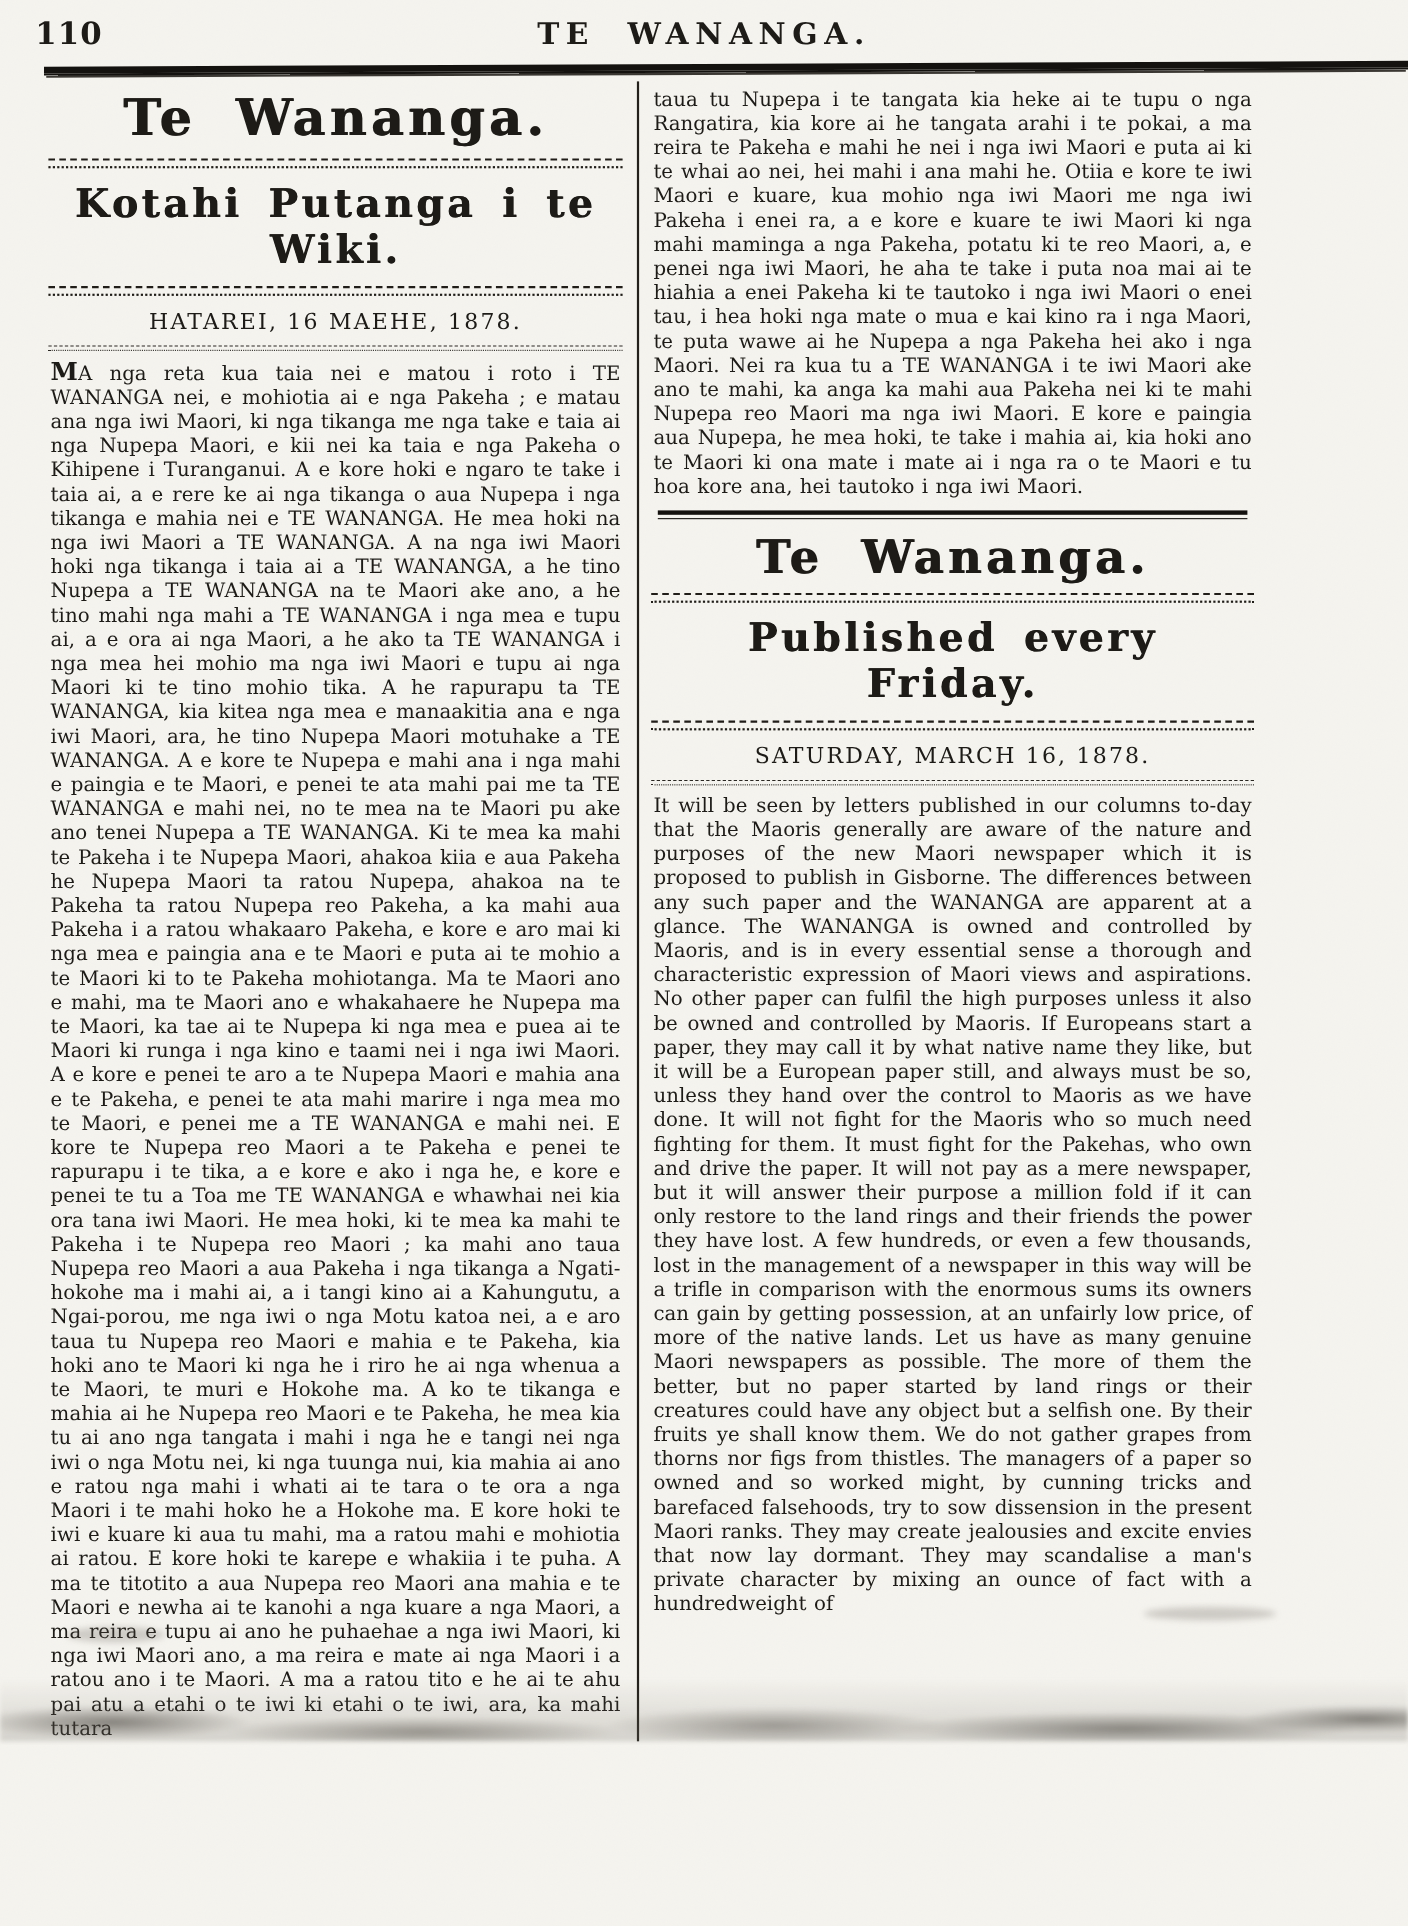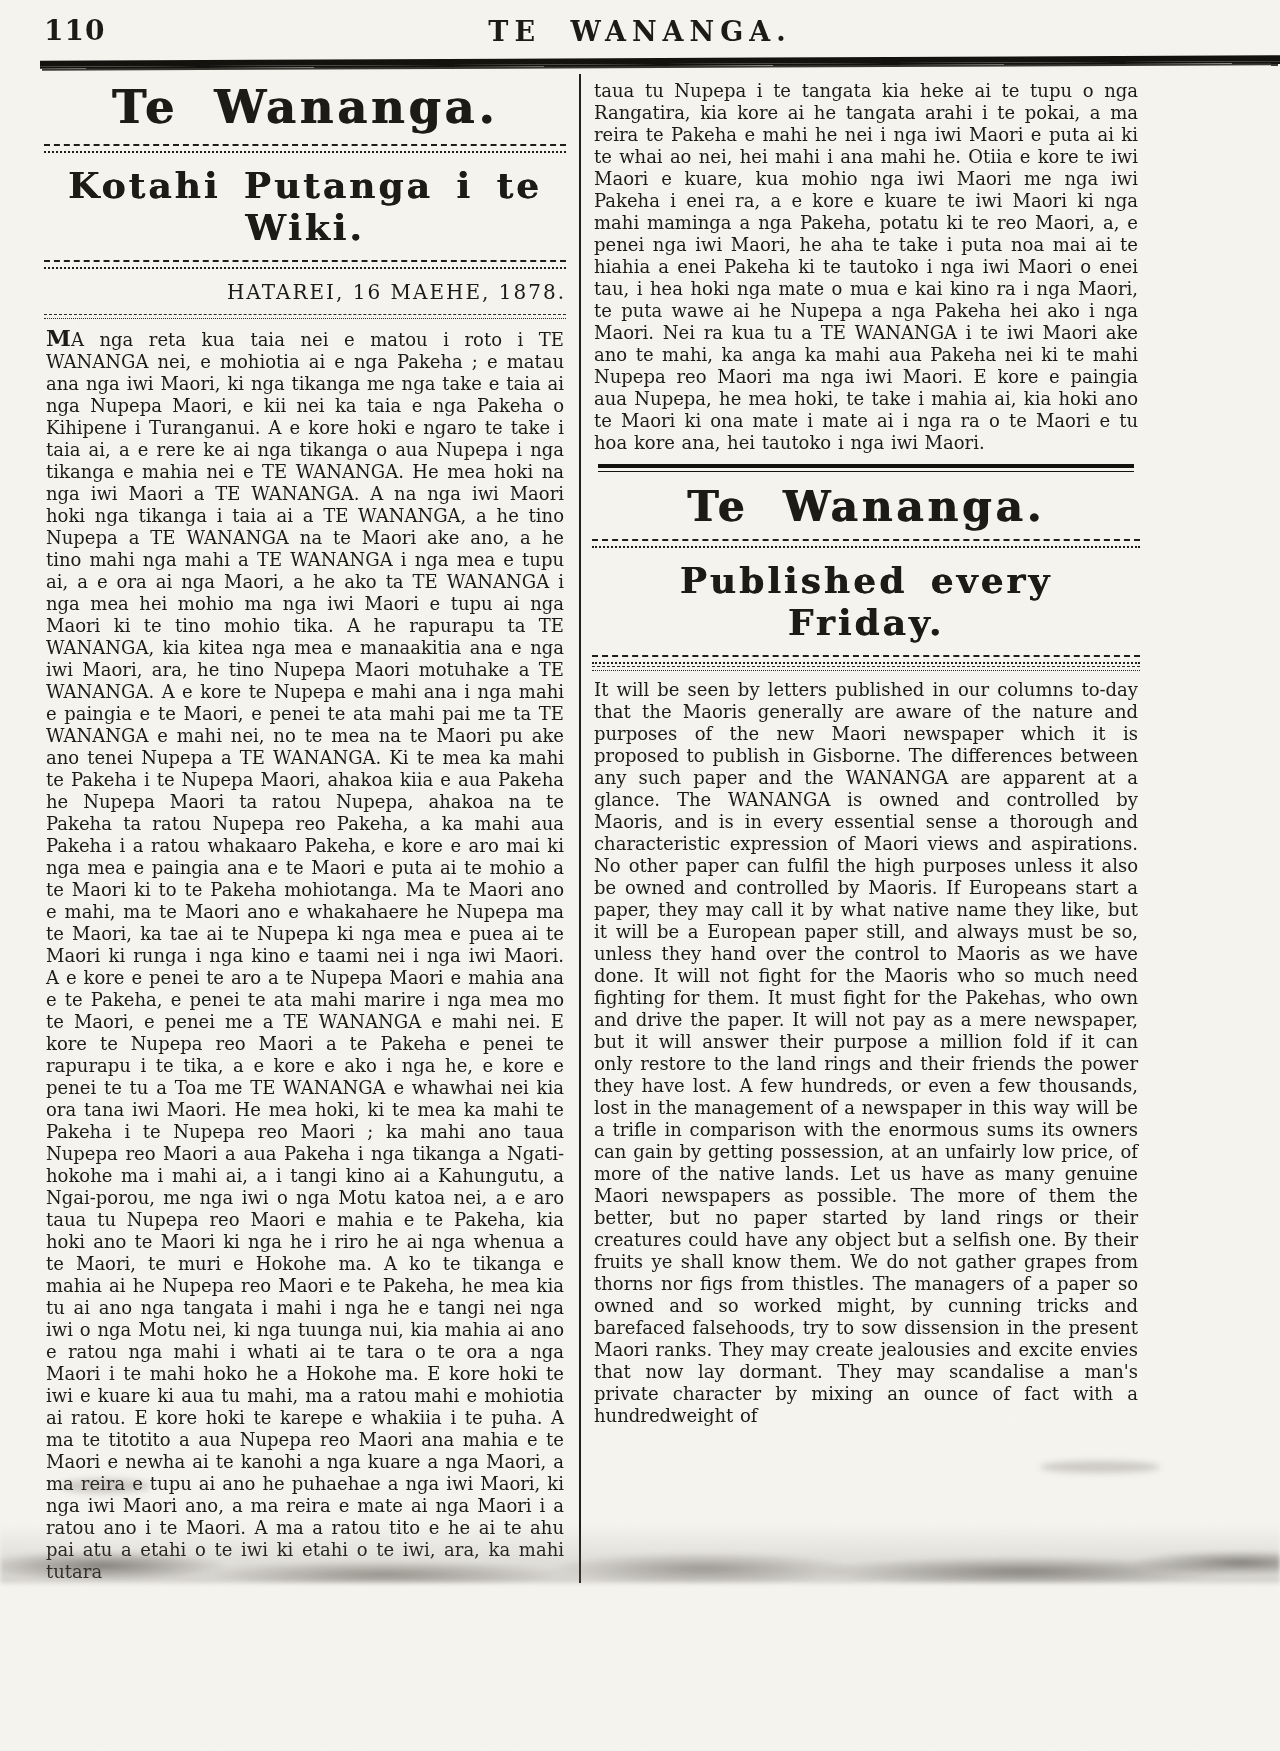--- a/index.html
+++ b/index.html
@@ -15,21 +15,21 @@
   .noise-overlay {
     position: absolute; inset: 0;
     pointer-events: none;
     opacity: 0.55;
   }
   .page-inner { position: relative; z-index: 2; }
 
   
   .header { position: relative; height: 52px; padding-top: 16px; }
   .page-number {
-    position: absolute; left: 44px; top: 14px;
+    position: absolute; left: 32px; top: 14px;
     font-size: 28px; font-weight: bold; letter-spacing: 1px;
   }
   .running-title {
     text-align: center; font-size: 27px; font-weight: bold;
     letter-spacing: 6px; word-spacing: 14px;
   }
   .header-rule {
     margin: 6px 0 0 40px;
     height: 8px;
     background: linear-gradient(#14120f, #14120f);
@@ -73,21 +73,21 @@
     font-size: 42px; padding: 4px 0 6px 0;
   }
   .col-subtitle {
     text-align: center;
     font-size: 36px; font-weight: bold;
     letter-spacing: 3px; word-spacing: 8px;
     padding: 9px 0 10px 0;
     text-shadow: 0.5px 0 0 #1d1b17;
   }
   .dateline {
-    text-align: right;
+    text-align: center;
     font-size: 20px; letter-spacing: 2px;
     padding: 9px 0 8px 0;
   }
 
   
   .body-text {
     font-size: 18px;
     line-height: 22px;
     text-align: justify;
     padding: 6px 2px 0 2px;
@@ -147,20 +147,21 @@
     <div class="col-divider"></div>
 
     <div class="col-right">
       <div class="body-text continuation">taua tu Nupepa i te tangata kia heke ai te tupu o nga Rangatira, kia kore ai he tangata arahi i te pokai, a ma reira te Pakeha e mahi he nei i nga iwi Maori e puta ai ki te whai ao nei, hei mahi i ana mahi he. Otiia e kore te iwi Maori e kuare, kua mohio nga iwi Maori me nga iwi Pakeha i enei ra, a e kore e kuare te iwi Maori ki nga mahi maminga a nga Pakeha, potatu ki te reo Maori, a, e penei nga iwi Maori, he aha te take i puta noa mai ai te hiahia a enei Pakeha ki te tautoko i nga iwi Maori o enei tau, i hea hoki nga mate o mua e kai kino ra i nga Maori, te puta wawe ai he Nupepa a nga Pakeha hei ako i nga Maori.  Nei ra kua tu a TE WANANGA i te iwi Maori ake ano te mahi, ka anga ka mahi aua Pakeha nei ki te mahi Nupepa reo Maori ma nga iwi Maori.  E kore e paingia aua Nupepa, he mea hoki, te take i mahia ai, kia hoki ano te Maori ki ona mate i mate ai i nga ra o te Maori e tu hoa kore ana, hei tautoko i nga iwi Maori.</div>
 
       <div class="rule-double-solid"></div>
       <div class="masthead masthead-small">Te Wananga.</div>
       <div class="rule-wavy"></div>
       <div class="col-subtitle">Published every Friday.</div>
       <div class="rule-wavy"></div>
+      <div class="dateline">SATURDAY, MARCH 16, 1878.</div>
       <div class="rule-thin-dashed"></div>
       <div class="body-text continuation">It will be seen by letters published in our columns to-day that the Maoris generally are aware of the nature and purposes of the new Maori newspaper which it is proposed to publish in Gisborne.  The differences between any such paper and the WANANGA are apparent at a glance.  The WANANGA is owned and controlled by Maoris, and is in every essential sense a thorough and characteristic expression of Maori views and aspirations.  No other paper can fulfil the high purposes unless it also be owned and controlled by Maoris.  If Europeans start a paper, they may call it by what native name they like, but it will be a European paper still, and always must be so, unless they hand over the control to Maoris as we have done.  It will not fight for the Maoris who so much need fighting for them.  It must fight for the Pakehas, who own and drive the paper.  It will not pay as a mere newspaper, but it will answer their purpose a million fold if it can only restore to the land rings and their friends the power they have lost.  A few hundreds, or even a few thousands, lost in the management of a newspaper in this way will be a trifle in comparison with the enormous sums its owners can gain by getting possession, at an unfairly low price, of more of the native lands.  Let us have as many genuine Maori newspapers as possible.  The more of them the better, but no paper started by land rings or their creatures could have any object but a selfish one.  By their fruits ye shall know them.  We do not gather grapes from thorns nor figs from thistles.  The managers of a paper so owned and so worked might, by cunning tricks and barefaced falsehoods, try to sow dissension in the present Maori ranks.  They may create jealousies and excite envies that now lay dormant.  They may scandalise a man's private character by mixing an ounce of fact with a hundredweight of</div>
     </div>
 
   </div>
 
   <div class="bottom-smudge"></div>
   <div class="smudge-mark" style="left: 60px; bottom: 90px; width: 90px; height: 14px;"></div>
   <div class="smudge-mark" style="right: 120px; bottom: 110px; width: 120px; height: 12px;"></div>
 

